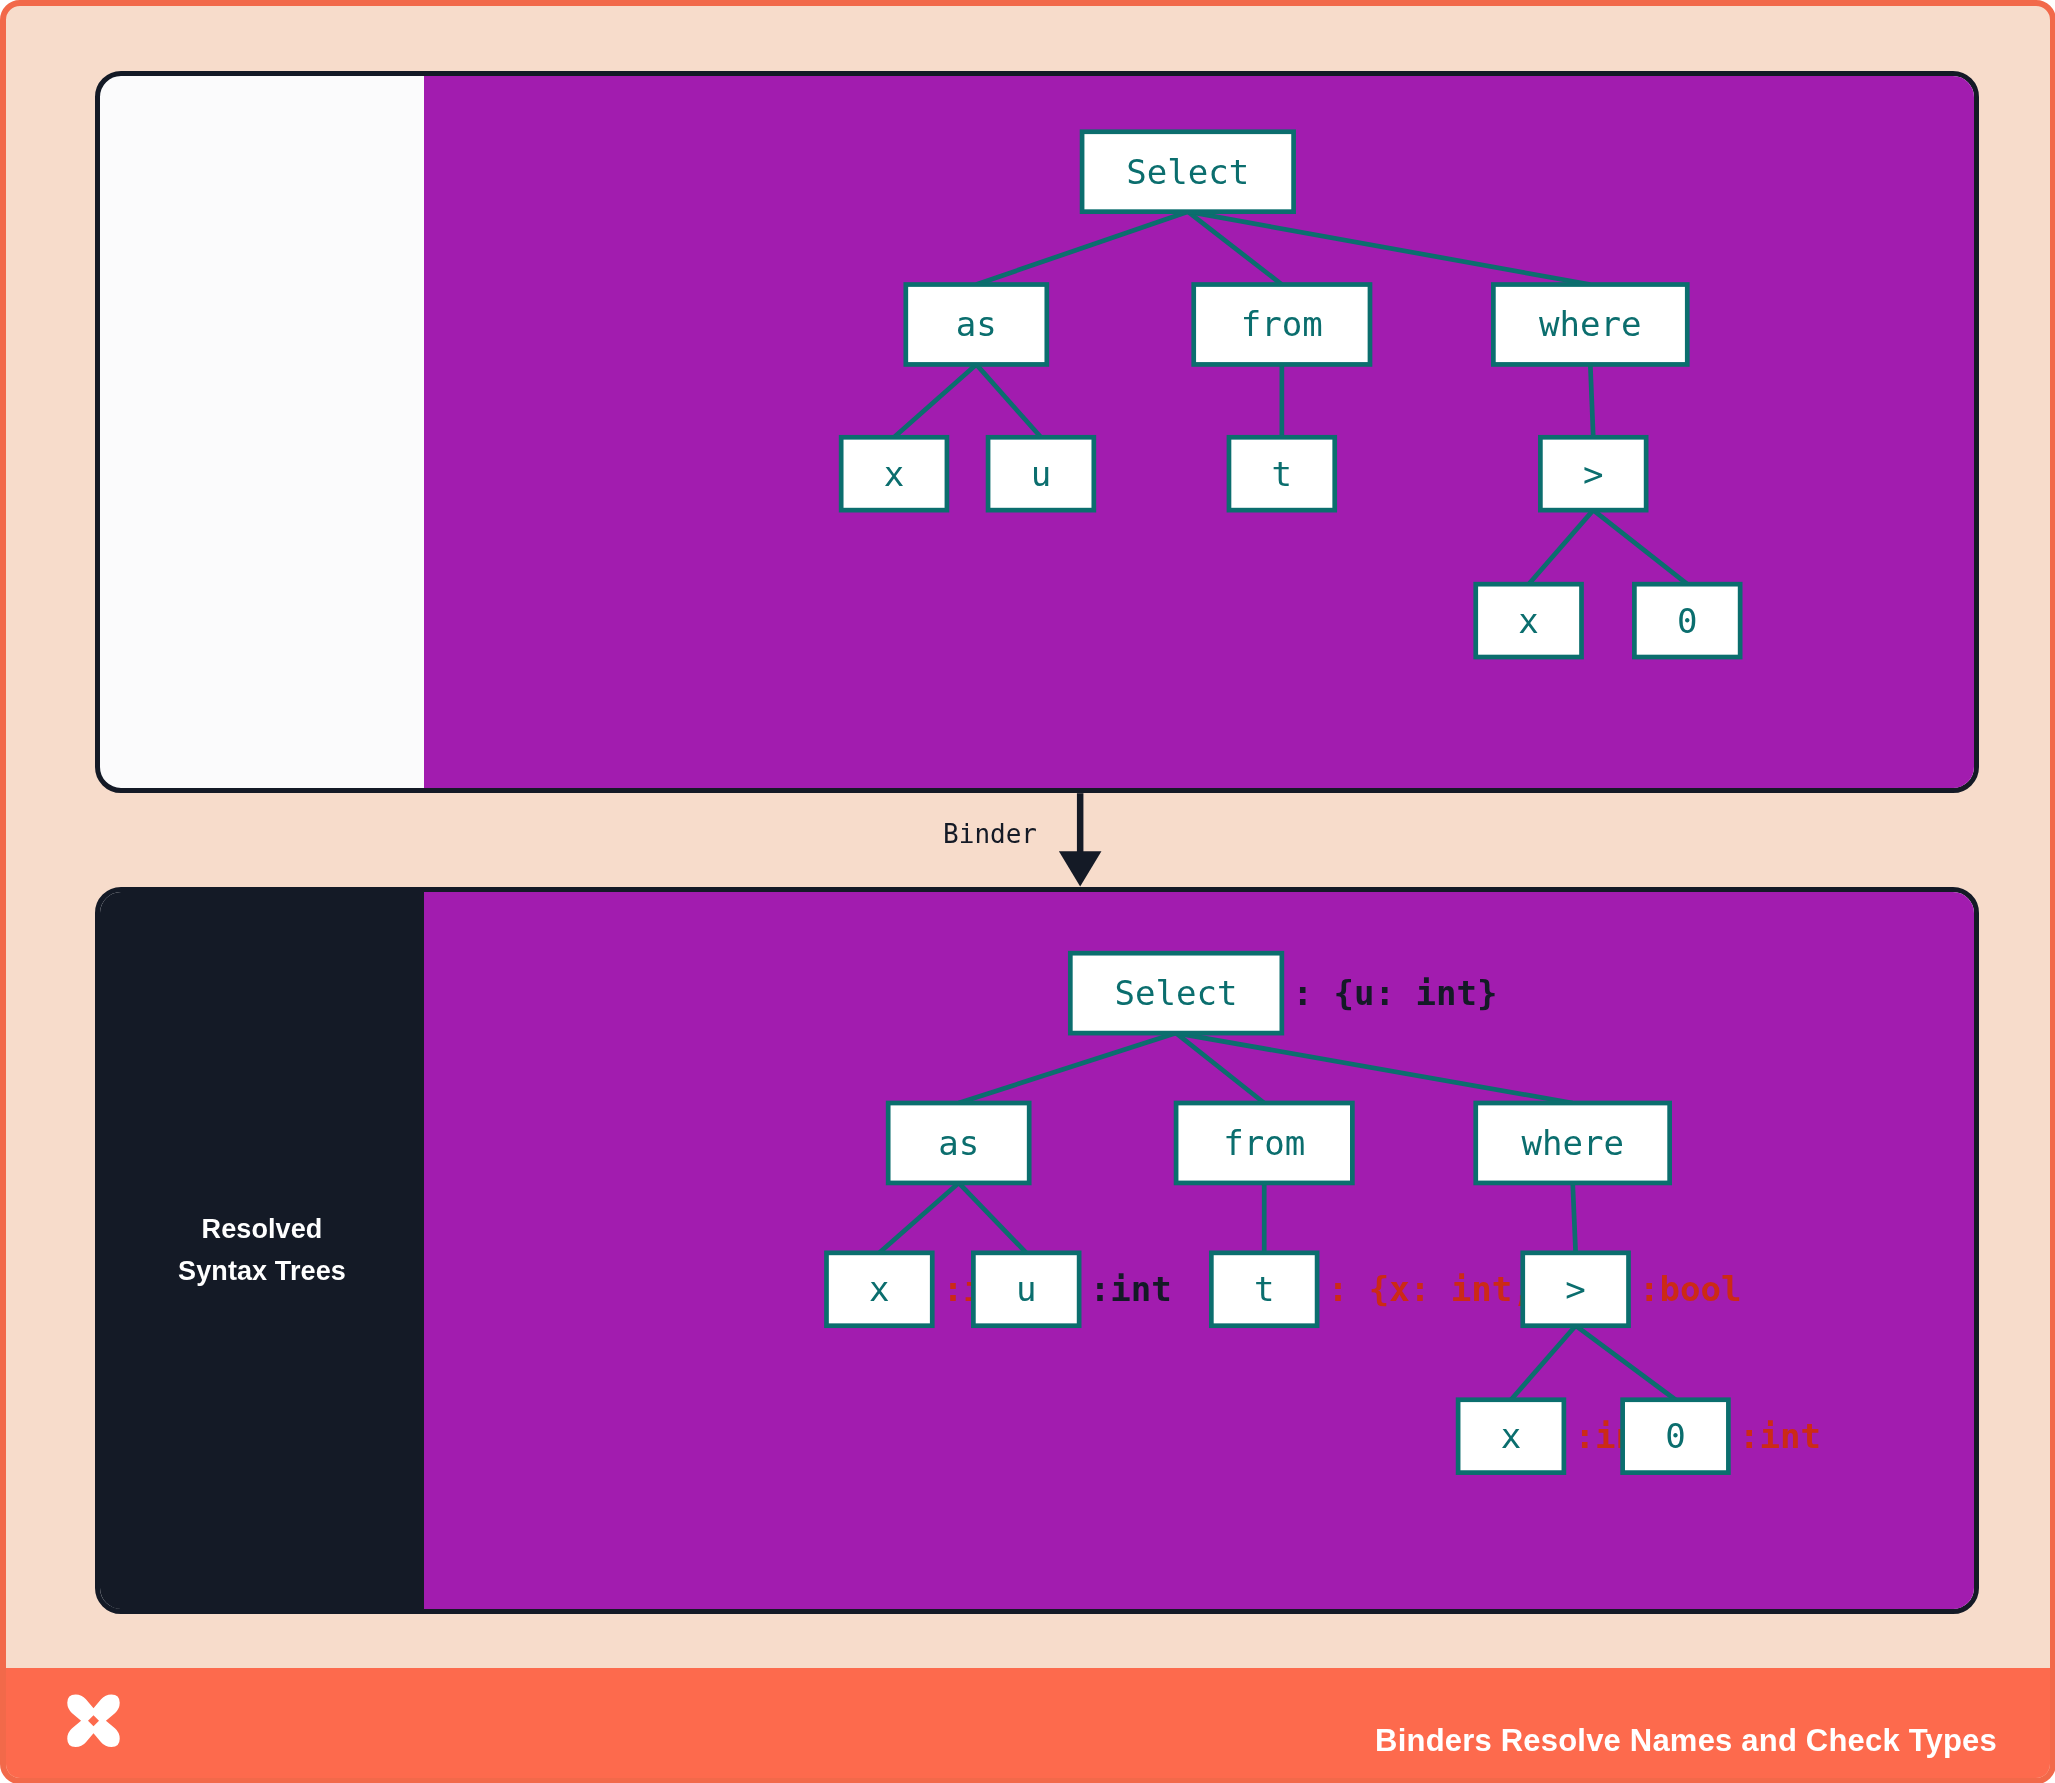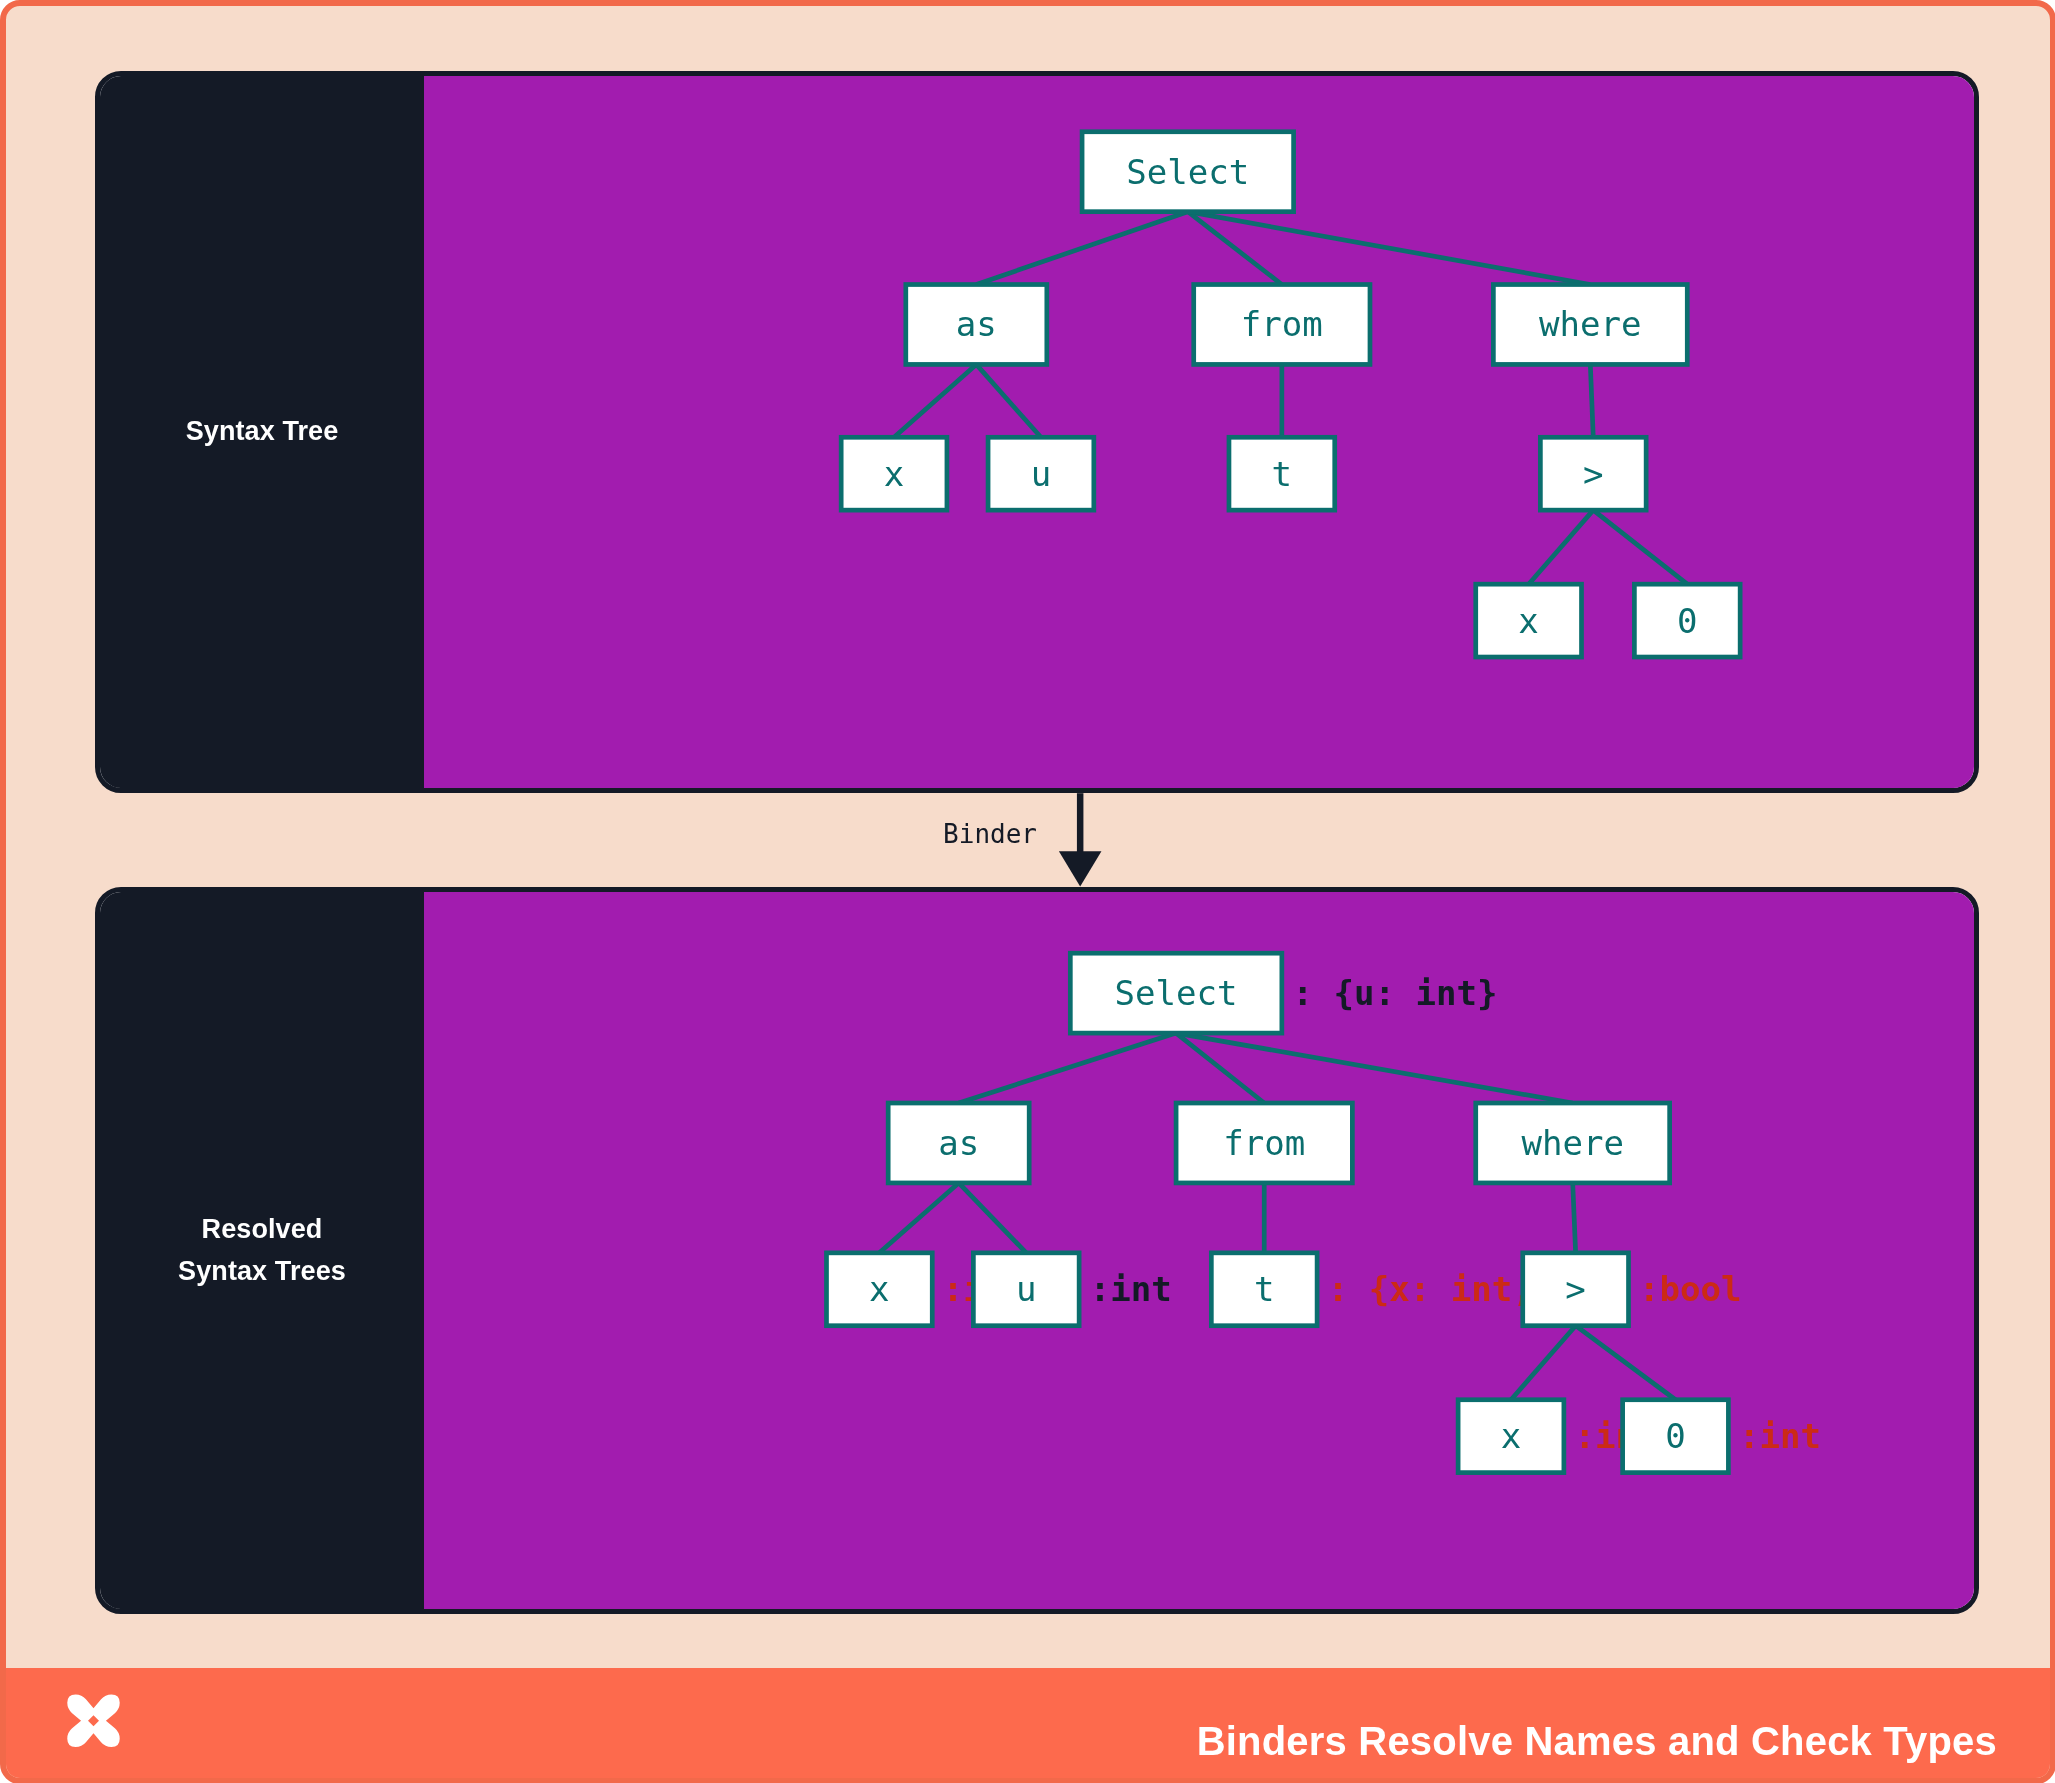--- a/index.html
+++ b/index.html
@@ -93,37 +93,34 @@
     background: #fd6a4d;
     display: flex;
     align-items: center;
     justify-content: space-between;
     padding: 0 35px 0 35px;
     box-sizing: border-box;
   }
   #footer-logo { width: 69px; height: 69px; flex: 0 0 auto; margin-left: 18px;}
   #footer-caption {
     color: #ffffff;
-    font-size: 40px;
+    font-size: 31px;
     font-weight: bold;
     letter-spacing: 0.2px;
     margin-right: 18px;
     white-space: nowrap;
     margin-top: 36px;
   }
 </style>
 </head>
 <body>
 
 <div id="slide">
 
   <div class="panel" id="panel-top">
-    <div class="panel-side">
-      <div class="panel-side-label">Syntax Tree</div>
-    </div>
     <div class="panel-canvas">
       <svg class="tree-svg" id="svg-0" viewBox="0 0 2638 1202" preserveAspectRatio="xMidYMid meet">
           <g>
             <line x1="1300" y1="226" x2="940" y2="350" stroke="#0b6e6e" stroke-width="8" stroke-linecap="butt"></line>
             <line x1="1300" y1="226" x2="1460" y2="350" stroke="#0b6e6e" stroke-width="8" stroke-linecap="butt"></line>
             <line x1="1300" y1="226" x2="1985" y2="350" stroke="#0b6e6e" stroke-width="8" stroke-linecap="butt"></line>
             <line x1="940" y1="486" x2="800" y2="610" stroke="#0b6e6e" stroke-width="8" stroke-linecap="butt"></line>
             <line x1="940" y1="486" x2="1050" y2="610" stroke="#0b6e6e" stroke-width="8" stroke-linecap="butt"></line>
             <line x1="1460" y1="486" x2="1460" y2="610" stroke="#0b6e6e" stroke-width="8" stroke-linecap="butt"></line>
             <line x1="1985" y1="486" x2="1990" y2="610" stroke="#0b6e6e" stroke-width="8" stroke-linecap="butt"></line>

